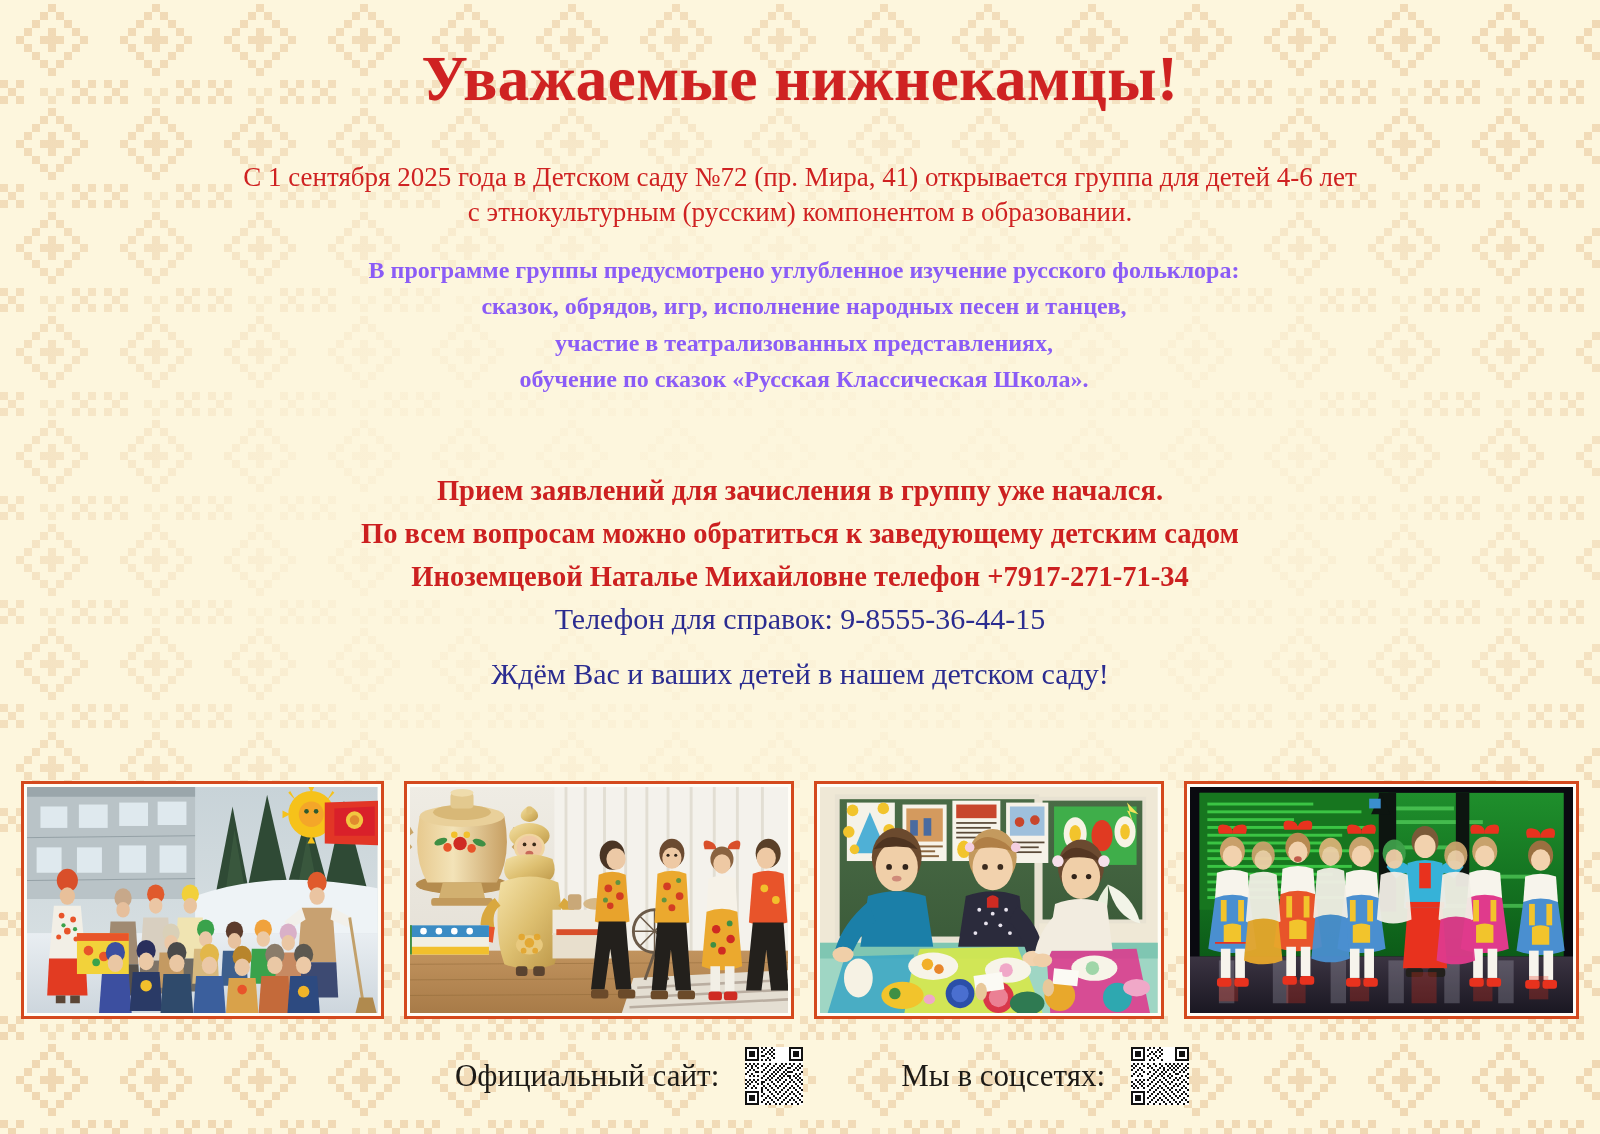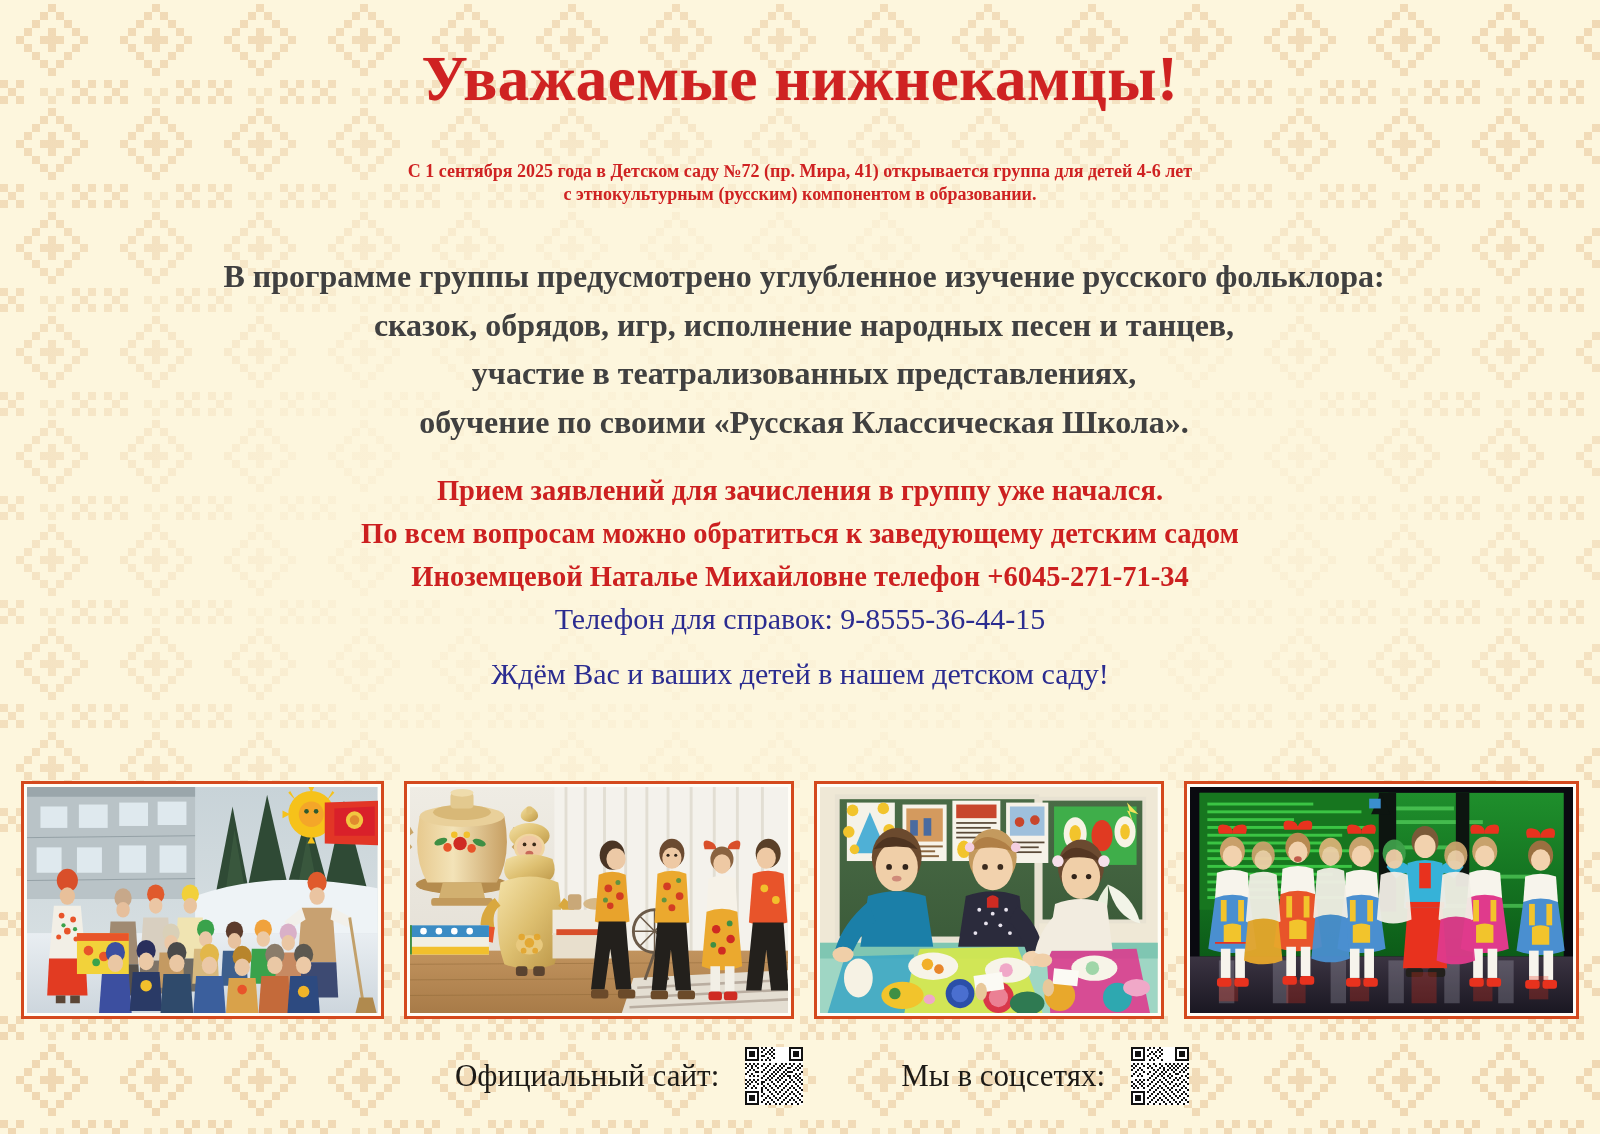--- a/index.html
+++ b/index.html
@@ -41,32 +41,32 @@
     letter-spacing:.5px;
     line-height:1;
     text-shadow:0 0 1px rgba(180,20,20,.35);
   }
 
   
   .intro{
     position:absolute;left:40px;right:40px;top:160px;
     text-align:center;
     color:#cf2222;
-    font-weight:bold;
-    font-size:18px;
+    font-weight:normal;
+    font-size:27px;
     line-height:1.28;
   }
   .intro .l2{display:block;}
 
   
   .program{
     position:absolute;left:48px;right:40px;top:252px;
     text-align:center;
-    color:#404040;
-    font-size:32px;
+    color:#8b5cf6;
+    font-size:24px;
     line-height:1.52;
     font-weight:600;
   }
   .program span{display:block;white-space:nowrap;}
 
   
   .contact{
     position:absolute;left:40px;right:40px;top:470px;
     text-align:center;
     color:#cc2020;
@@ -210,27 +210,27 @@
 
     <div class="intro">
       <span class="l1">С 1 сентября 2025 года в Детском саду №72 (пр. Мира, 41) открывается группа для детей 4-6 лет</span>
       <span class="l2">с этнокультурным (русским) компонентом в образовании.</span>
     </div>
 
     <div class="program">
       <span>В программе группы предусмотрено углубленное изучение русского фольклора:</span>
       <span>сказок, обрядов, игр, исполнение народных песен и танцев,</span>
       <span>участие в театрализованных представлениях,</span>
-      <span>обучение по своими «Русская Классическая Школа».</span>
+      <span>обучение по сказок «Русская Классическая Школа».</span>
     </div>
 
     <div class="contact">
       <span>Прием заявлений для зачисления в группу уже начался.</span>
       <span>По всем вопросам можно обратиться к заведующему детским садом</span>
-      <span>Иноземцевой Наталье Михайловне телефон +6045-271-71-34</span>
+      <span>Иноземцевой Наталье Михайловне телефон +7917-271-71-34</span>
     </div>
 
     <div class="blue-block">
       <span class="bl bl2">Телефон для справок: 9-8555-36-44-15</span>
       <span class="bl bl3">Ждём Вас и ваших детей в нашем детском саду!</span>
     </div>
 
     <div class="photos">
 
       <div class="photo-frame pf1">

